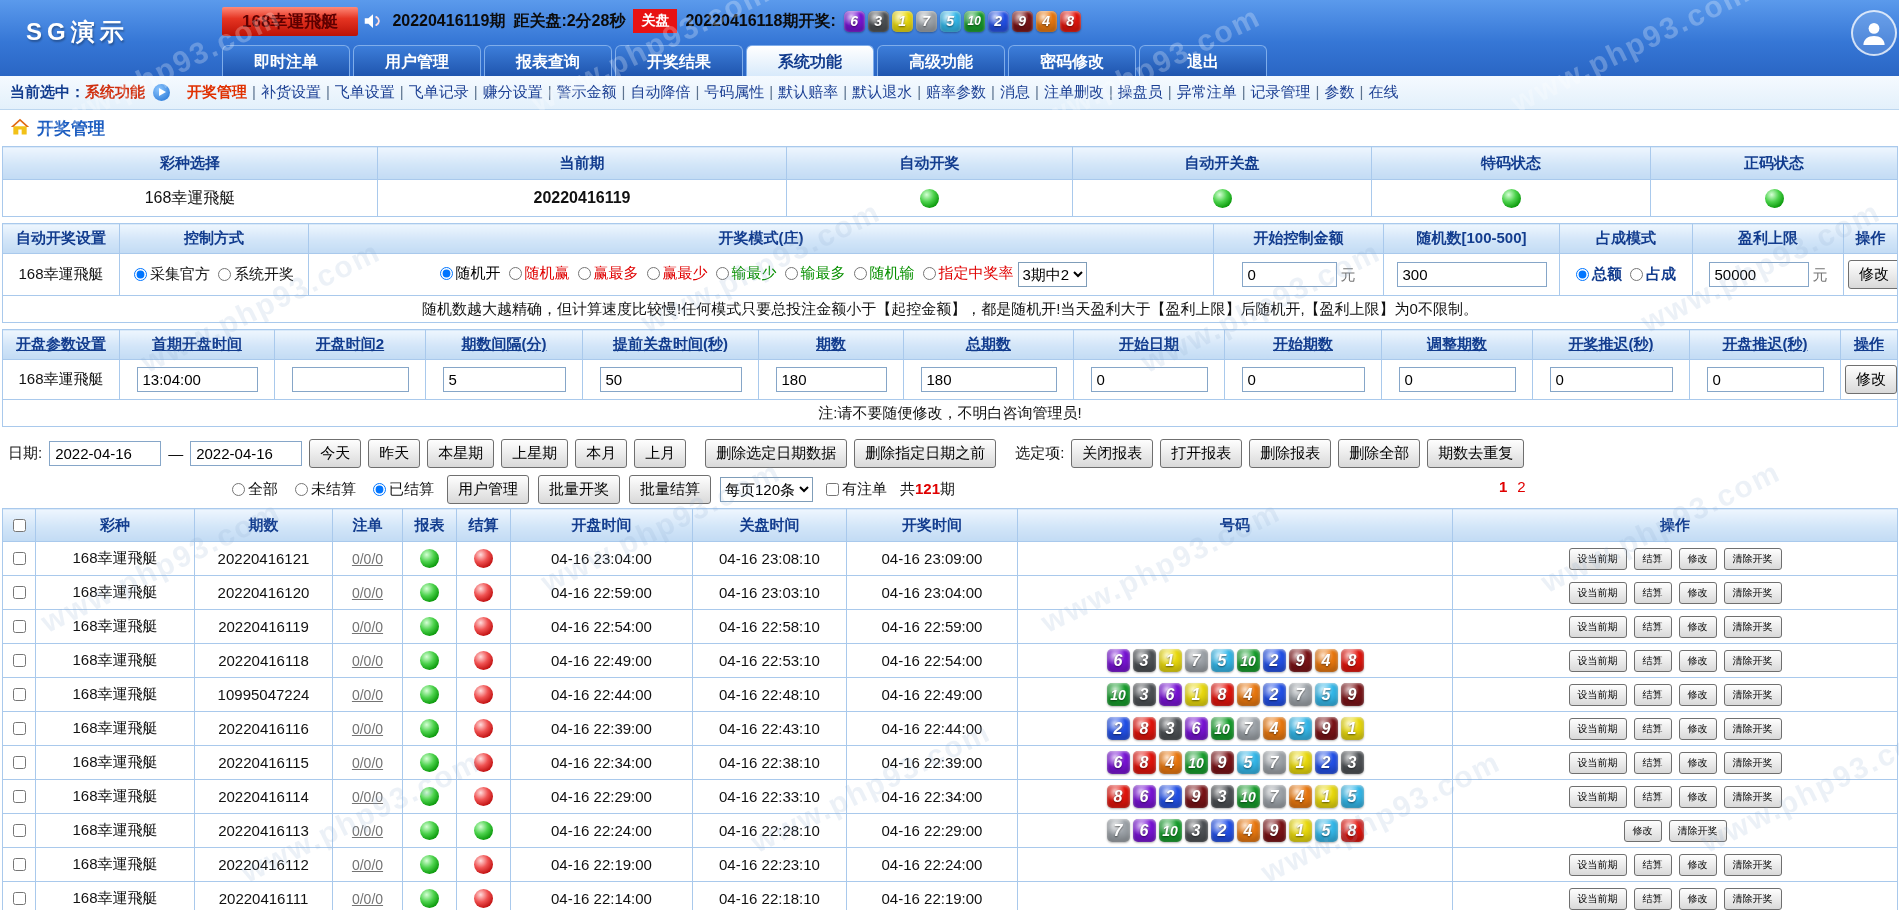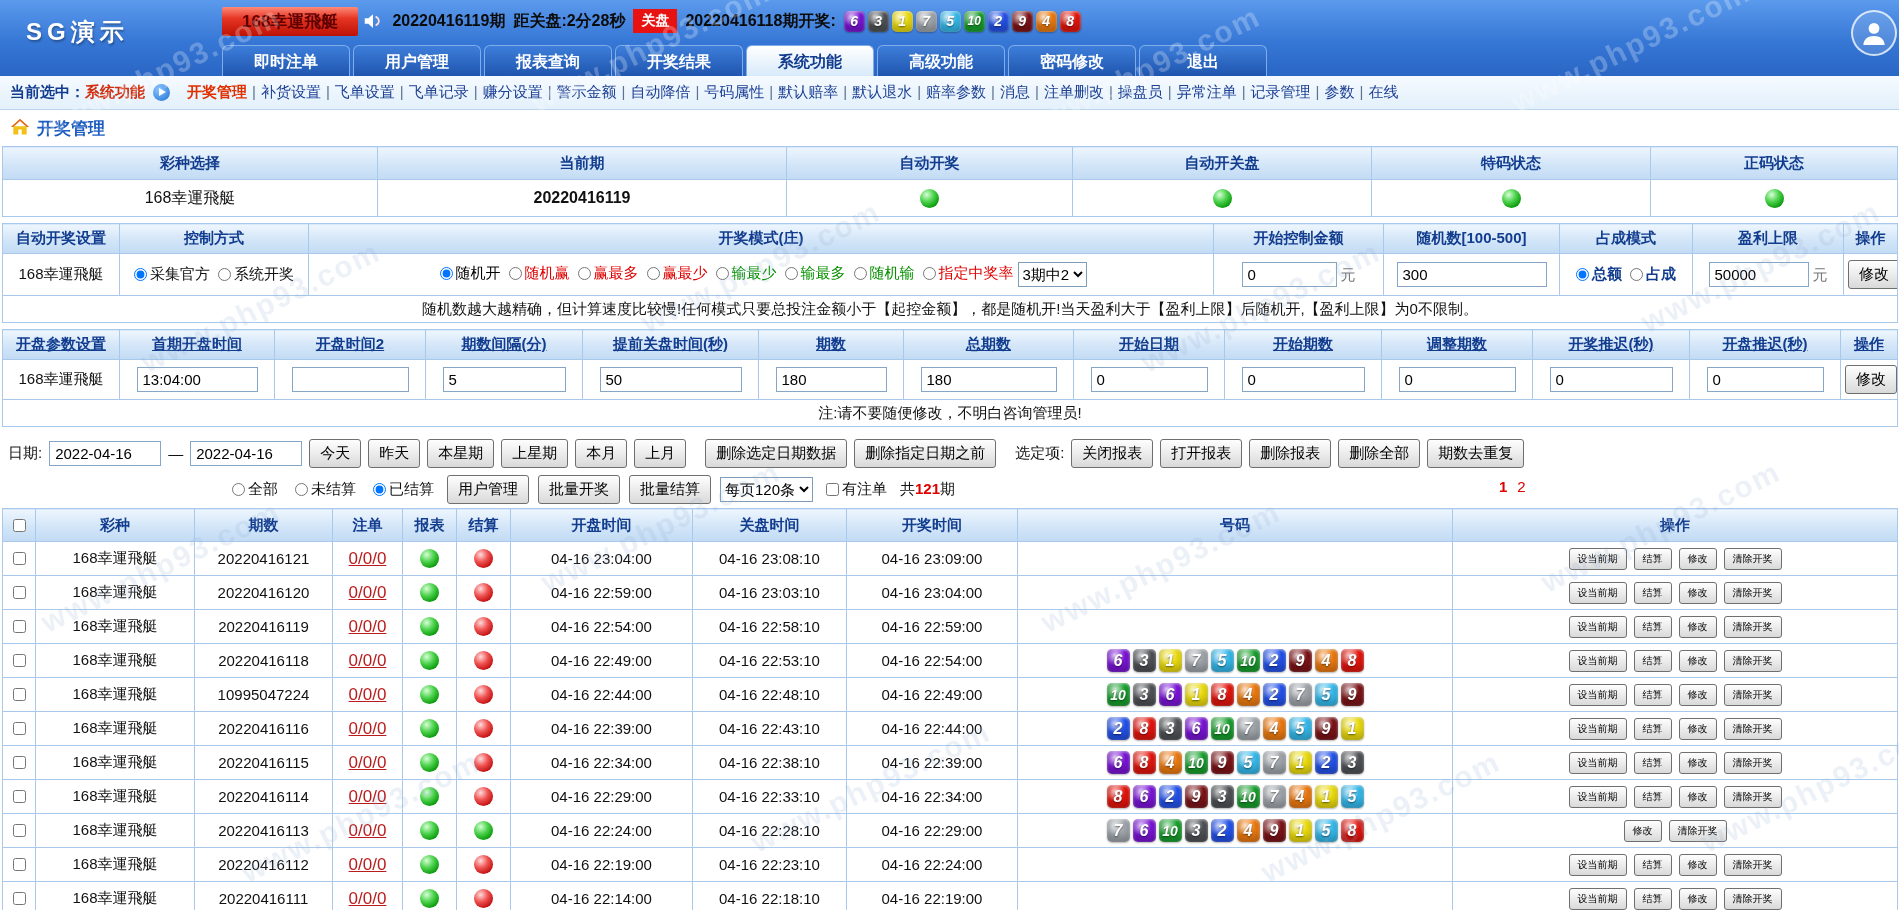--- a/index.html
+++ b/index.html
@@ -78,21 +78,21 @@
   
   .filterbar{display:flex;align-items:center;gap:7px;padding:12px 8px 0;font-size:15px;}
   .filterbar .gap{margin-left:12px;}
   .filterbar2{display:flex;align-items:center;gap:9px;padding:8px 16px 0 228px;font-size:15px;position:relative;height:34px;}
   .pages{position:absolute;left:1499px;top:10px;font-size:15px;}
   .page-cur{color:#e00000;font-weight:bold;margin-right:10px;cursor:default;}
   .page-link{color:#e00000;cursor:pointer;text-decoration:none;}
   
   .tmain th{height:33px;}
   .tmain td{height:34px;padding:1px 2px;}
-  .bets{color:#b91c1c;text-decoration:underline;cursor:pointer;font-size:17px;text-align:center;}
+  .bets{color:#737373;text-decoration:underline;cursor:pointer;font-size:14px;text-align:center;}
   .num-cell{display:flex;justify-content:center;align-items:center;gap:3px;}
   .act-cell{display:flex;justify-content:center;align-items:center;gap:7px;}
 </style>
 </head>
 <body>
 
 <div class="page">
 
   <header class="topbar">
     <div class="logo">SG演示</div>

